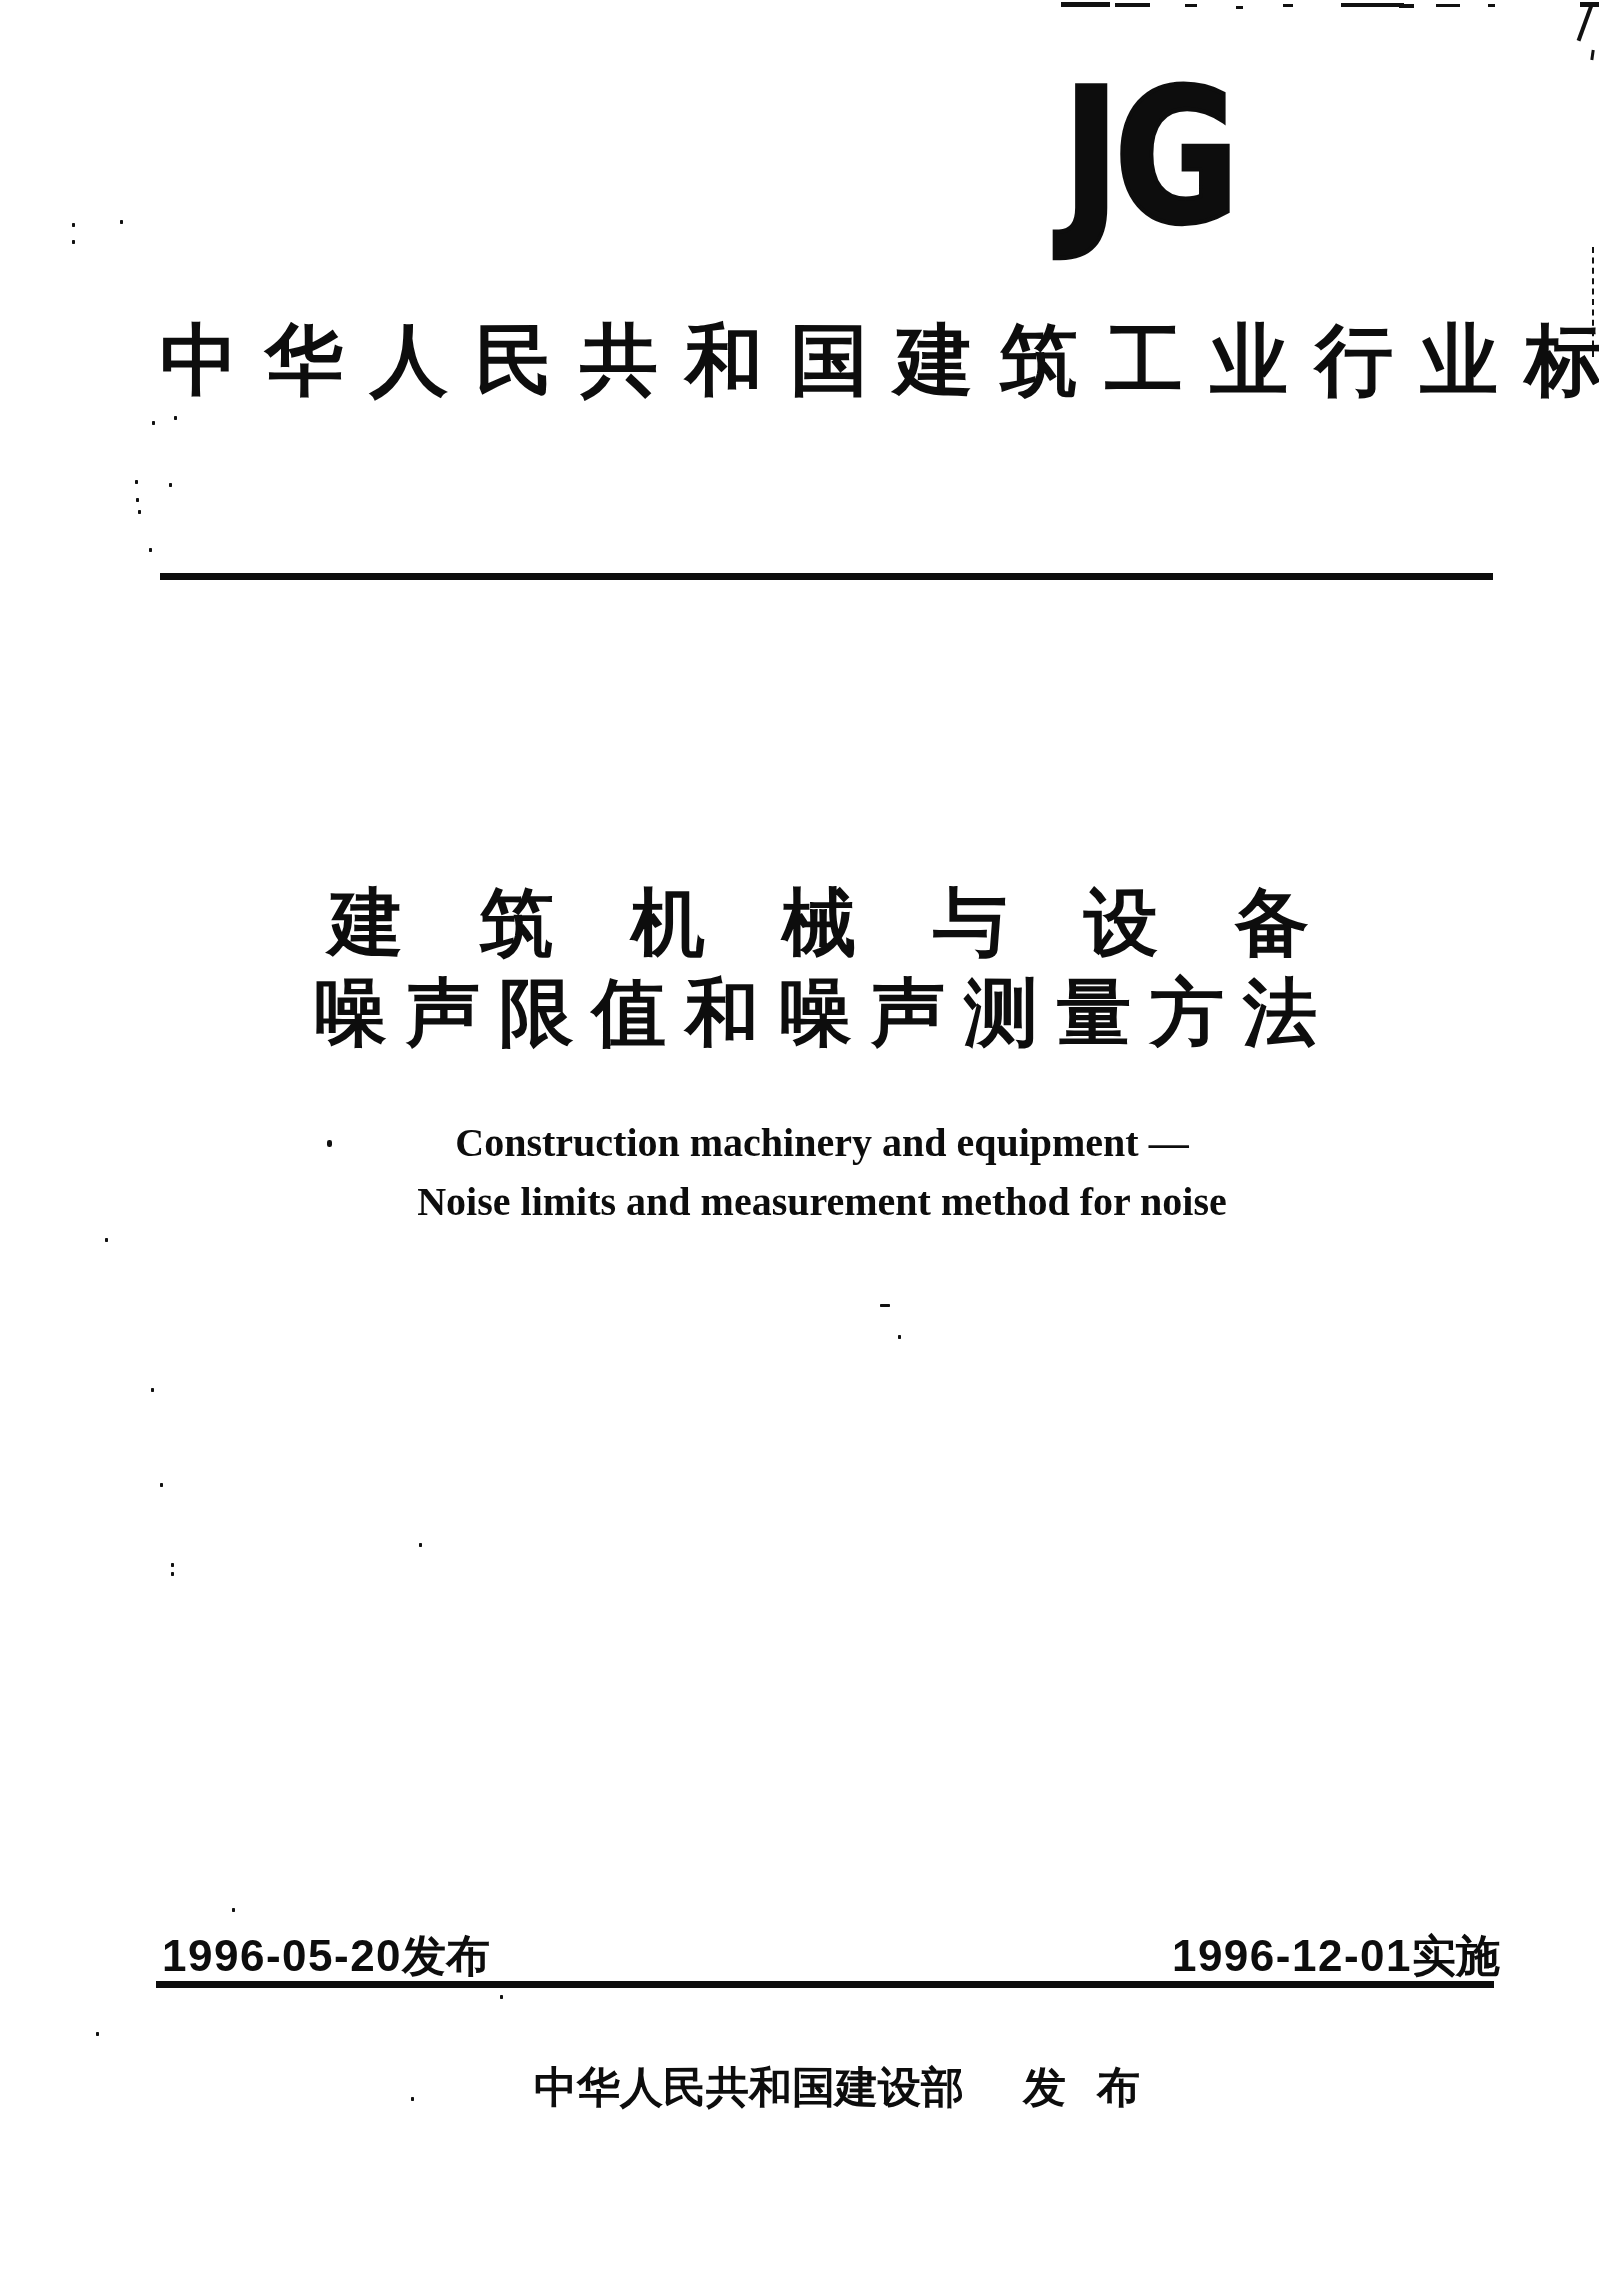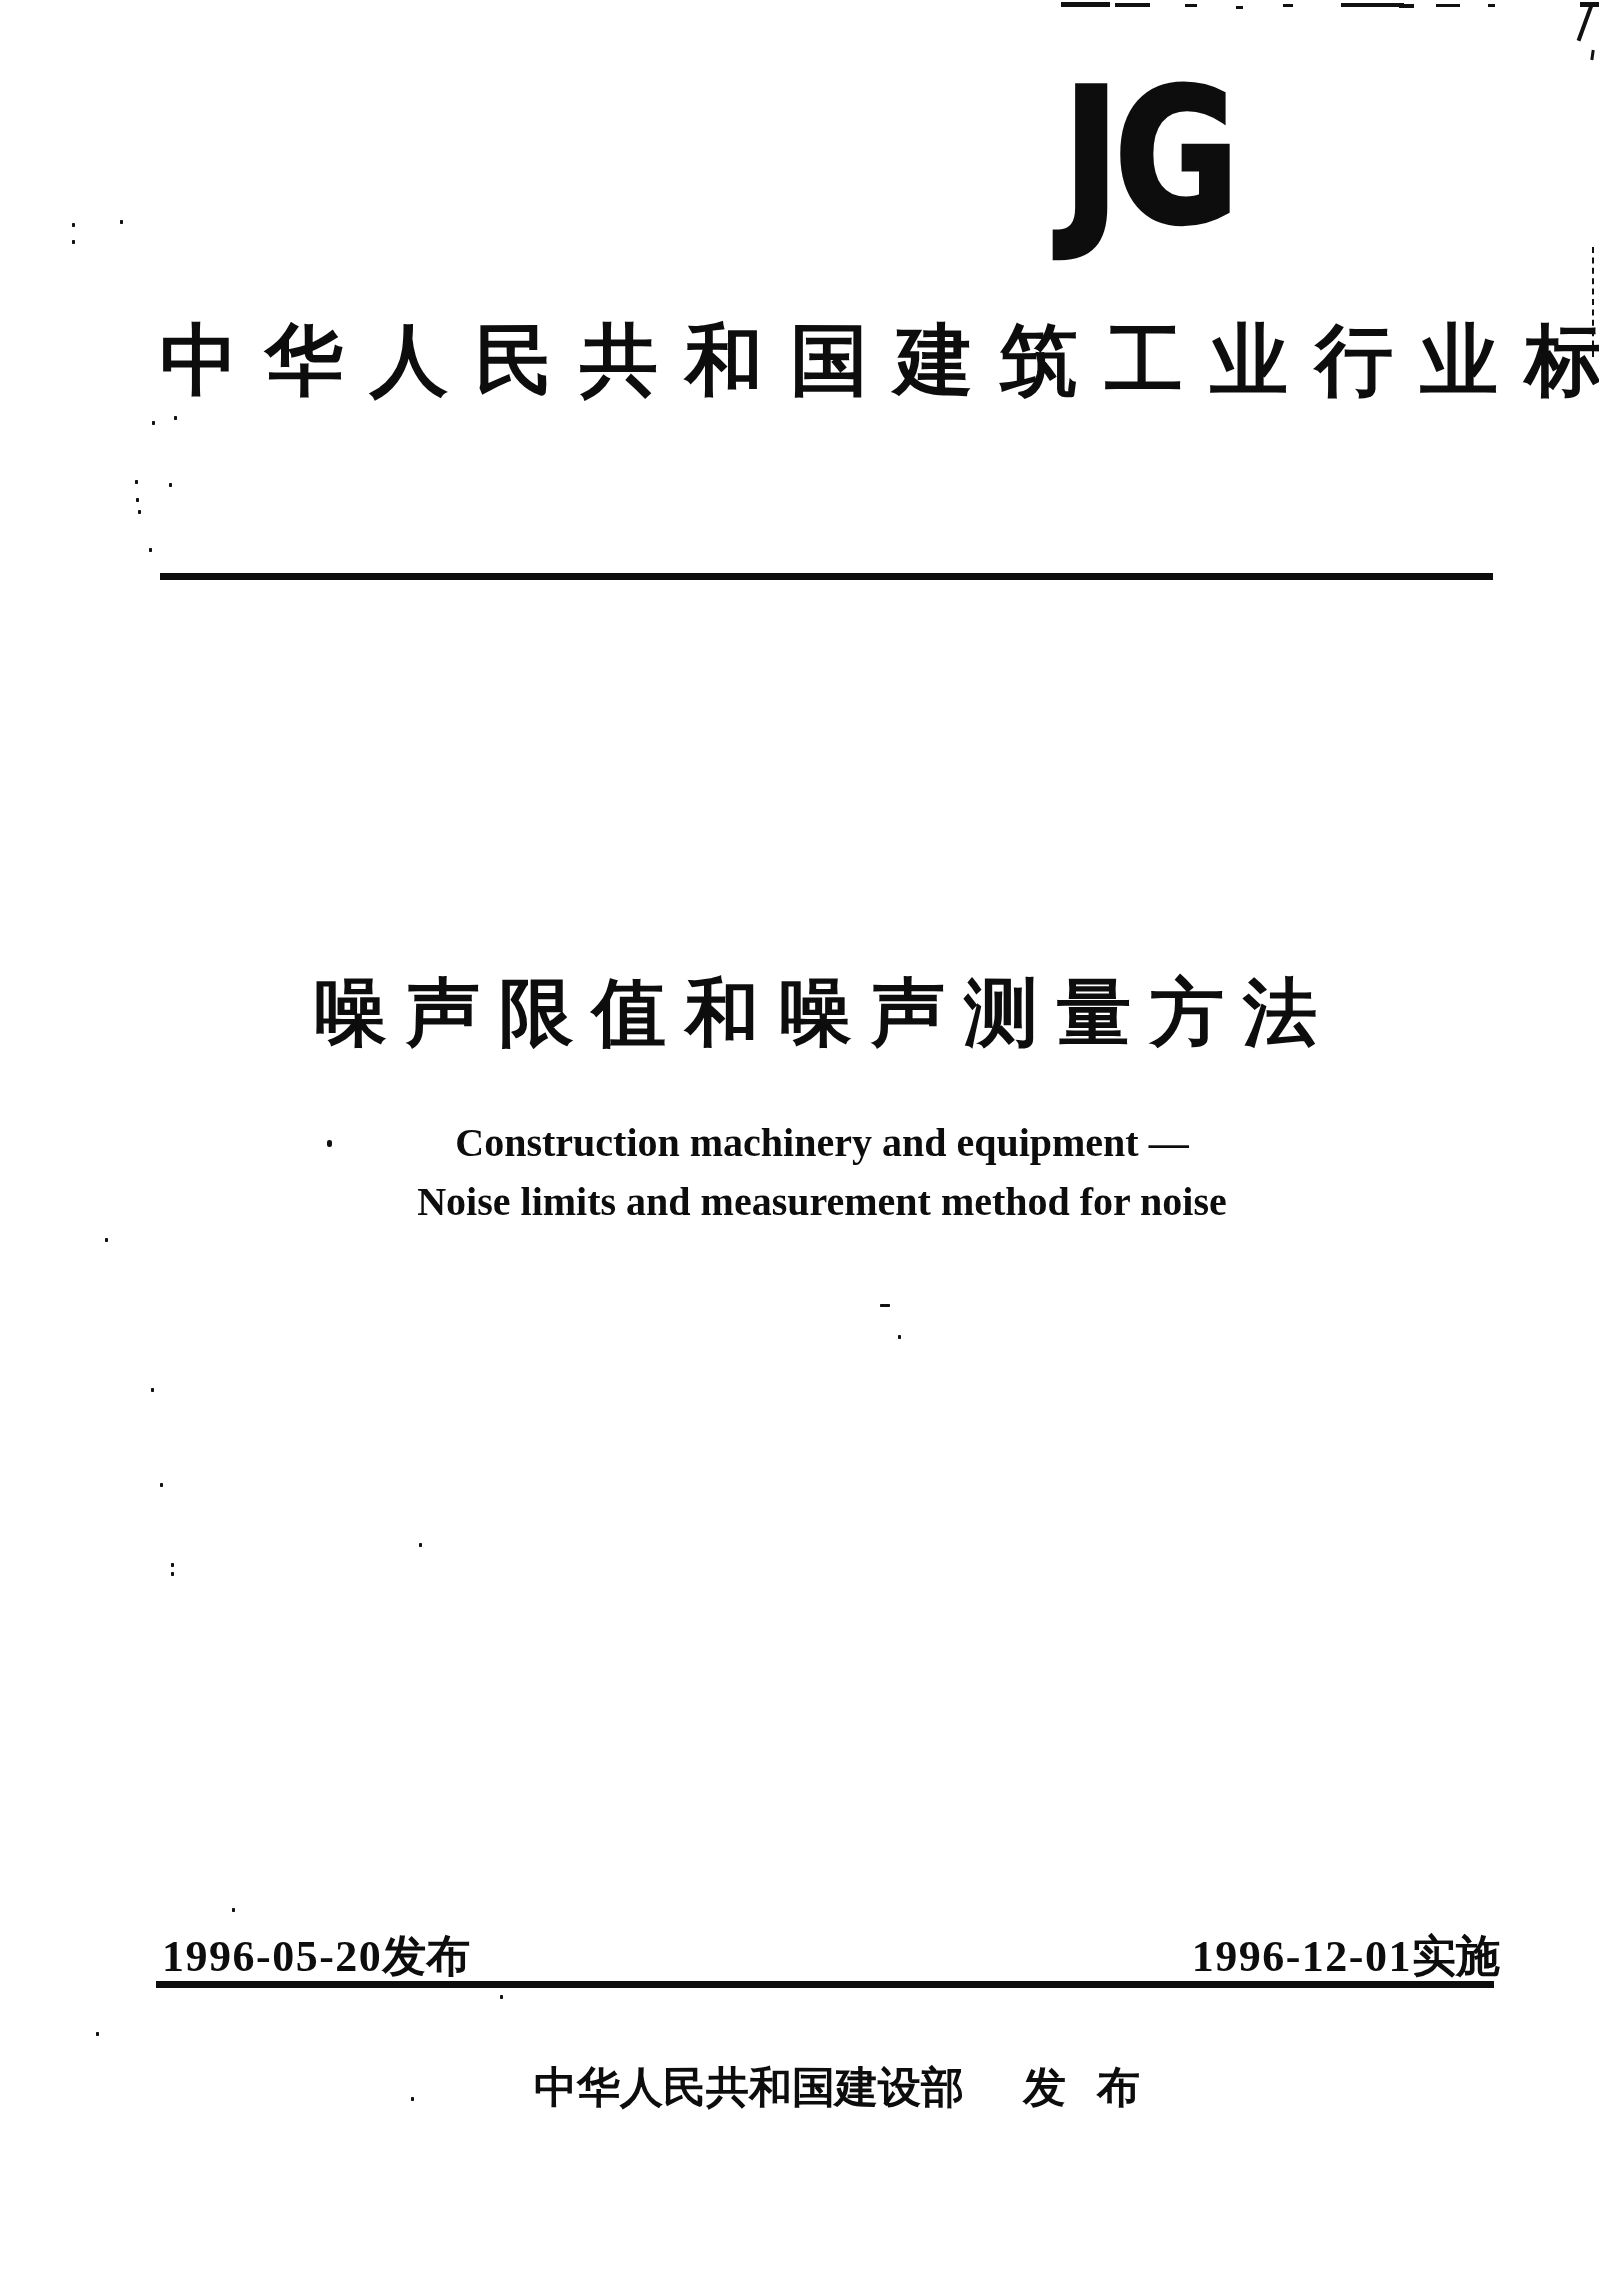--- a/index.html
+++ b/index.html
@@ -56,21 +56,21 @@
     font-size:40px;font-weight:bold;
     line-height:1;white-space:nowrap;
   }
   .title-en1{top:1123px;}
   .title-en2{top:1182px;}
   .date-line{
     top:1934px;
     font-size:44px;font-weight:bold;
     line-height:1;white-space:nowrap;
   }
-  .date-line .digits{font-family:Liberation Serif, serif;letter-spacing:1.5px;margin-top:16px;}
+  .date-line .digits{font-family:Liberation Sans, sans-serif;letter-spacing:1.5px;margin-top:16px;}
   .date-line .cjk{font-weight:900;}
   .date-left{left:162px;}
   .date-right{right:99px;}
   .publisher{
     left:522px;top:2066px;
     font-size:43px;font-weight:900;
     line-height:1;white-space:nowrap;margin-left:12px;
   }
   .publisher .pub-label{margin-left:59px;letter-spacing:31px;}
   
@@ -123,20 +123,21 @@
   <div class="abs speck" style="left:96px;top:2032px;"></div>
   <div class="abs speck" style="left:411px;top:2097px;"></div>
 
   <div class="abs logo">JG</div>
 
   <h1 class="abs std-class">中华人民共和国建筑工业行业标准</h1>
 
 
   <div class="abs rule rule1"></div>
 
+  <div class="abs title-zh1">建筑机械与设备</div>
   <div class="abs title-zh2">噪声限值和噪声测量方法</div>
   <div class="abs title-en title-en2">Noise limits and measurement method for noise</div>
   <div class="abs title-en title-en1">Construction machinery and equipment —</div>
 
   <div class="abs date-line date-left">
     <span class="digits">1996-05-20</span><span class="cjk">发布</span>
   </div>
   <div class="abs date-line date-right">
     <span class="digits">1996-12-01</span><span class="cjk">实施</span>
   </div>

